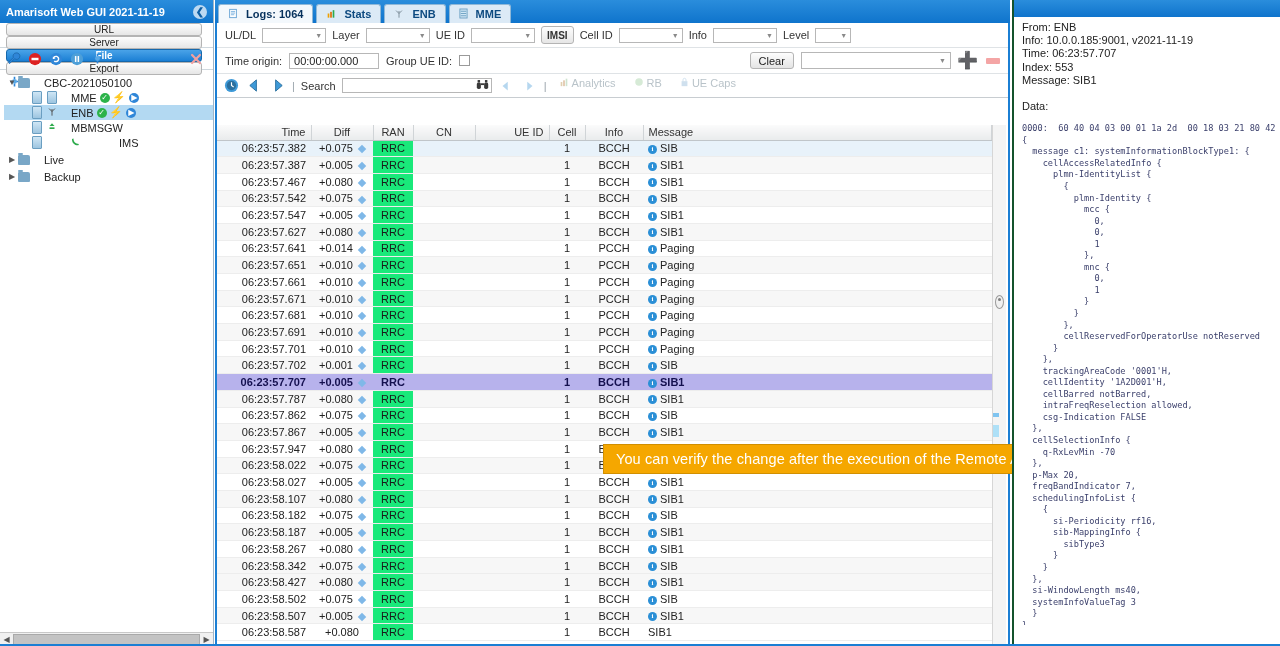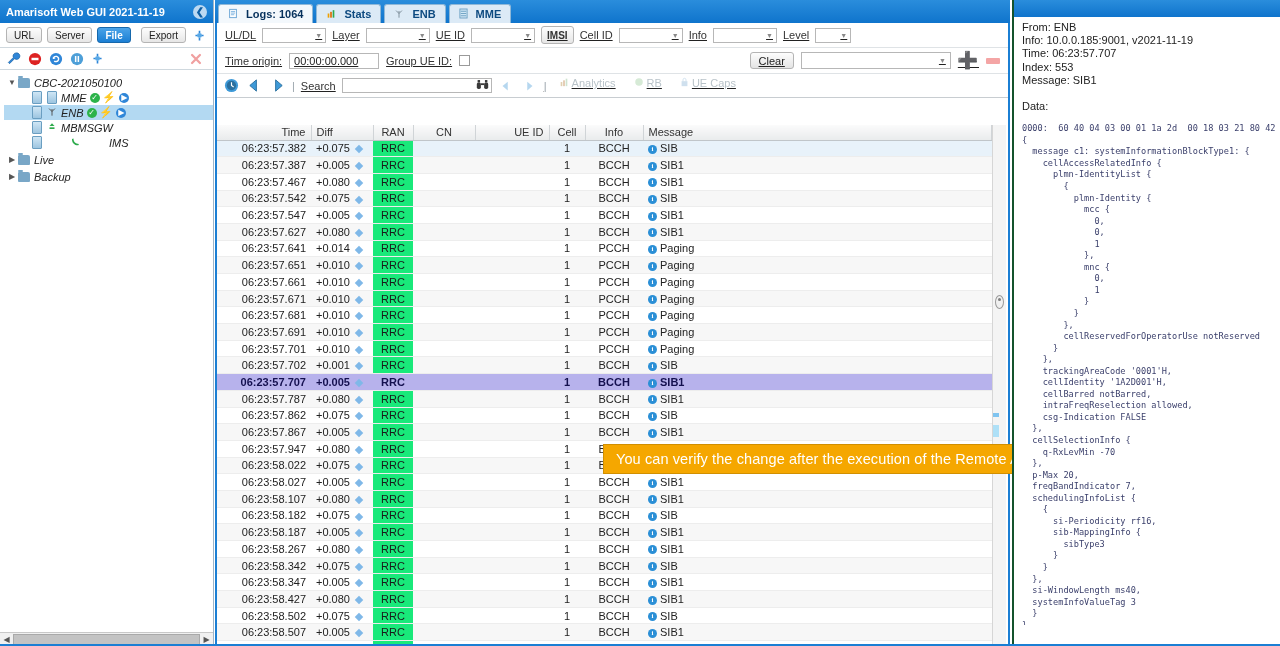--- a/index.html
+++ b/index.html
@@ -12,36 +12,36 @@
   }
   #app{position:relative;width:1280px;height:646px;}
 
   
   #sidebar{position:absolute;left:0;top:0;width:214px;height:646px;background:#fff;border-right:1px solid #9fb6c9;box-sizing:border-box;}
   #sb-title{height:23px;background:#1b7fd4;background:linear-gradient(#2a8ddc,#0f74cc);color:#fff;font-weight:bold;font-size:11px;
     display:flex;align-items:center;padding:0 6px;box-sizing:border-box;}
   #sb-title .t{flex:1;white-space:nowrap;}
   .collapse-btn{width:14px;height:14px;border-radius:50%;background:#bcd9f2;color:#0d5fa5;font-size:10px;line-height:14px;text-align:center;font-weight:bold;}
 
-  #sb-btnrow{height:25px;display:flex;align-items:center;padding:0 6px;box-sizing:border-box;border-bottom:1px solid #cfd8de;background:#fff;}
+  #sb-btnrow{height:25px;display:flex;padding:0 6px;box-sizing:border-box;border-bottom:1px solid #cfd8de;background:#fff;flex-direction:column;}
   .tb-btn{height:16px;min-width:30px;padding:0 7px;margin-right:5px;font-size:10px;
     background:linear-gradient(#fdfdfd,#e6e6e6);border:1px solid #b4b4b4;border-radius:3px;
     display:flex;align-items:center;justify-content:center;color:#222;box-sizing:border-box;}
   .tb-btn.sel{background:linear-gradient(#4aa3e8,#1b7fd4);border-color:#1668ac;color:#fff;font-weight:bold;}
   .spacer{flex:1;}
   .mini-ic{width:16px;height:15px;display:flex;align-items:center;justify-content:center;}
 
   #sb-iconrow{height:22px;display:flex;align-items:center;padding:0 5px;box-sizing:border-box;border-bottom:1px solid #cfd8de;background:#fff;}
   .icobtn{width:17px;height:17px;margin-right:4px;display:flex;align-items:center;justify-content:center;border-radius:3px;}
 
   #tree{padding:5px 0 0 4px;font-size:11px;}
   .tnode{display:flex;align-items:center;height:15px;padding-left:2px;white-space:nowrap;}
   .tnode.sel{background:#b3d9f2;}
   .tw{width:12px;text-align:center;color:#555;font-size:8px;}
-  .tlabel{margin-left:2px;font-style:italic;}
+  .tlabel{margin-left:12px;}
   .ic{display:inline-block;vertical-align:middle;margin-right:2px;}
   .folder{width:12px;height:10px;background:#79a7c7;border-radius:1px 2px 1px 1px;position:relative;}
   .folder:before{content:"";position:absolute;left:0;top:-2px;width:5px;height:2px;background:#79a7c7;border-radius:1px;}
   .server{width:8px;height:11px;background:linear-gradient(#cfe6f5,#9dc5e0);border:1px solid #6a9ec1;border-radius:1px;}
   .badge{width:10px;height:10px;border-radius:50%;display:inline-flex;align-items:center;justify-content:center;font-size:8px;color:#fff;margin-left:3px;}
   .badge.ok{background:#2cb34a;}
   .badge.play{background:#2f86d8;}
   .bolt{color:#f2a800;font-size:11px;margin-left:3px;font-weight:bold;}
 
   #sb-hscroll{position:absolute;left:0;bottom:0;width:213px;height:14px;background:#f0f0f0;border-top:1px solid #c8c8c8;display:flex;align-items:center;box-sizing:border-box;}
@@ -49,21 +49,21 @@
   .hs-track{flex:1;height:11px;background:#c3c3c3;border:1px solid #a9a9a9;box-sizing:border-box;}
 
   
   #main{position:absolute;left:215px;top:0;width:795px;height:646px;}
   #tabbar{height:23px;background:linear-gradient(#2a8ddc,#0f74cc);display:flex;align-items:flex-end;padding-left:3px;box-sizing:border-box;}
   .tab{height:19px;margin-right:3px;padding:0 9px;display:flex;align-items:center;gap:8px;
     font-size:11px;font-weight:bold;color:#0d4a80;
     background:#dceaf6;border:1px solid #8fb8d8;border-bottom:none;border-radius:3px 3px 0 0;box-sizing:border-box;}
   .tab.active{background:#f3f8fc;color:#06315c;}
 
-  #mainbody{position:absolute;left:0;top:23px;width:795px;height:623px;background:#fff;border:2px solid #1b7fd4;border-top:none;box-sizing:border-box;text-decoration:underline;}
+  #mainbody{position:absolute;left:0;top:23px;width:795px;height:623px;background:#fff;border:2px solid #1b7fd4;border-top:none;box-sizing:border-box;}
 
   .filterrow{height:25px;display:flex;align-items:center;border-bottom:1px solid #dfe3e6;padding:0 8px;box-sizing:border-box;gap:6px;font-size:11px;}
   .flabel{color:#333;}
   .fsel{height:15px;width:64px;border:1px solid #b7b7b7;background:#fff;display:flex;align-items:center;justify-content:flex-end;padding-right:3px;box-sizing:border-box;}
   .caret{font-size:7px;color:#8a8a8a;}
   .imsibtn{height:16px;padding:0 5px;font-size:10px;font-weight:bold;color:#333;background:linear-gradient(#fdfdfd,#e6e6e6);border:1px solid #b4b4b4;border-radius:3px;display:flex;align-items:center;}
 
   .row2{height:26px;display:flex;align-items:center;border-bottom:1px solid #dfe3e6;padding:0 8px;box-sizing:border-box;gap:7px;font-size:11px;}
   .tinput{height:16px;border:1px solid #b7b7b7;background:#fff;padding:0 4px;display:flex;align-items:center;font-size:11px;box-sizing:border-box;}
   .chk{width:11px;height:11px;border:1px solid #9a9a9a;background:#fff;box-sizing:border-box;}
@@ -82,21 +82,21 @@
   #tablewrap{position:absolute;left:0;top:102px;width:791px;height:519px;overflow:hidden;}
   table.logs{border-collapse:collapse;width:775px;table-layout:fixed;font-size:11px;}
   table.logs th{background:linear-gradient(#fbfbfb,#e9ebec);border-right:1px solid #d0d4d7;border-bottom:1px solid #c0c5c9;
     font-weight:normal;color:#333;height:15px;font-size:11px;padding:0 5px;box-sizing:border-box;}
   table.logs td{height:16.7px;border-bottom:1px solid #ededed;padding:0 5px;box-sizing:border-box;white-space:nowrap;overflow:hidden;}
   tr.r-even td{background:#ffffff;}
   tr.r-odd  td{background:#f7f7f7;}
   tr.r-first td{background:#e8f2fa;}
   tr.sel td{background:#b7b2ec !important;font-weight:bold;color:#14104f;}
   .c-time{width:94px;text-align:right;}
-  .c-diff{width:62px;text-align:left;}
+  .c-diff{width:62px;text-align:center;}
   .c-ran {width:40px;text-align:center;background:#19e97a !important;color:#1a1a1a;}
   .c-cn  {width:62px;}
   .c-ueid{width:74px;text-align:right;}
   .c-cell{width:36px;text-align:center;}
   .c-info{width:58px;text-align:center;}
   .c-msg {width:auto;}
   .diamond{display:inline-block;width:6px;height:6px;background:#7fb8e8;transform:rotate(45deg);margin-left:3px;vertical-align:middle;}
   .iic{display:inline-block;width:9px;height:9px;border-radius:50%;background:#2b8fd6;color:#fff;font-size:7px;font-weight:bold;
       line-height:9px;text-align:center;margin-right:3px;vertical-align:middle;font-family:"Liberation Serif",serif;}
 
@@ -682,30 +682,20 @@
               </tr>
               <tr class="r-odd">
                 <td class="c-time">06:23:58.342</td>
                 <td class="c-diff">+0.075 <span class="diamond"></span></td>
                 <td class="c-ran">RRC</td>
                 <td class="c-cn"></td>
                 <td class="c-ueid"></td>
                 <td class="c-cell">1</td>
                 <td class="c-info">BCCH</td>
                 <td class="c-msg"><span class="iic">i</span>SIB</td>
-              </tr>
-              <tr class="r-even">
-                <td class="c-time">06:23:58.347</td>
-                <td class="c-diff">+0.005 <span class="diamond"></span></td>
-                <td class="c-ran">RRC</td>
-                <td class="c-cn"></td>
-                <td class="c-ueid"></td>
-                <td class="c-cell">1</td>
-                <td class="c-info">BCCH</td>
-                <td class="c-msg"><span class="iic">i</span>SIB1</td>
               </tr>
               <tr class="r-odd">
                 <td class="c-time">06:23:58.427</td>
                 <td class="c-diff">+0.080 <span class="diamond"></span></td>
                 <td class="c-ran">RRC</td>
                 <td class="c-cn"></td>
                 <td class="c-ueid"></td>
                 <td class="c-cell">1</td>
                 <td class="c-info">BCCH</td>
                 <td class="c-msg"><span class="iic">i</span>SIB1</td>

